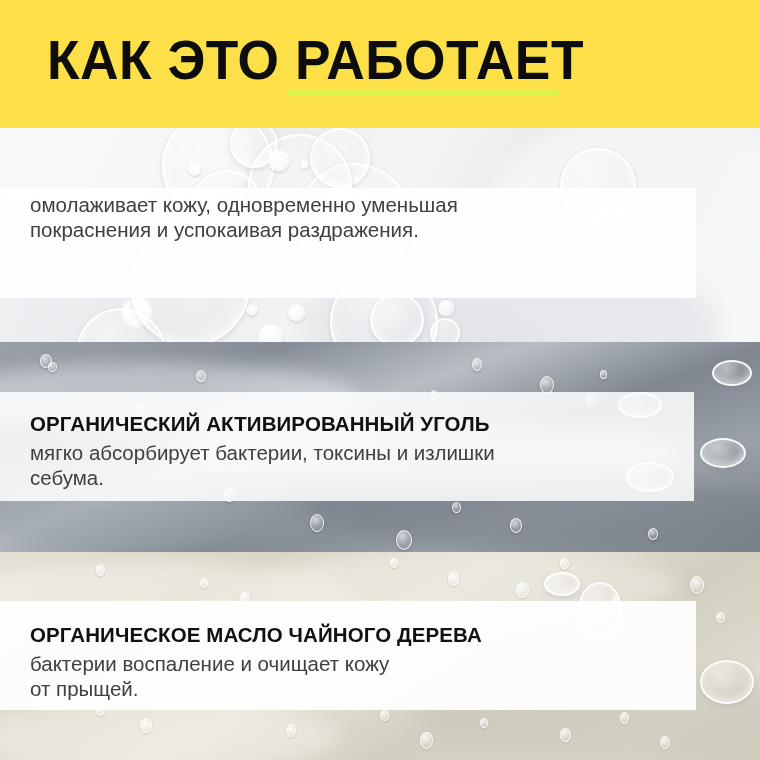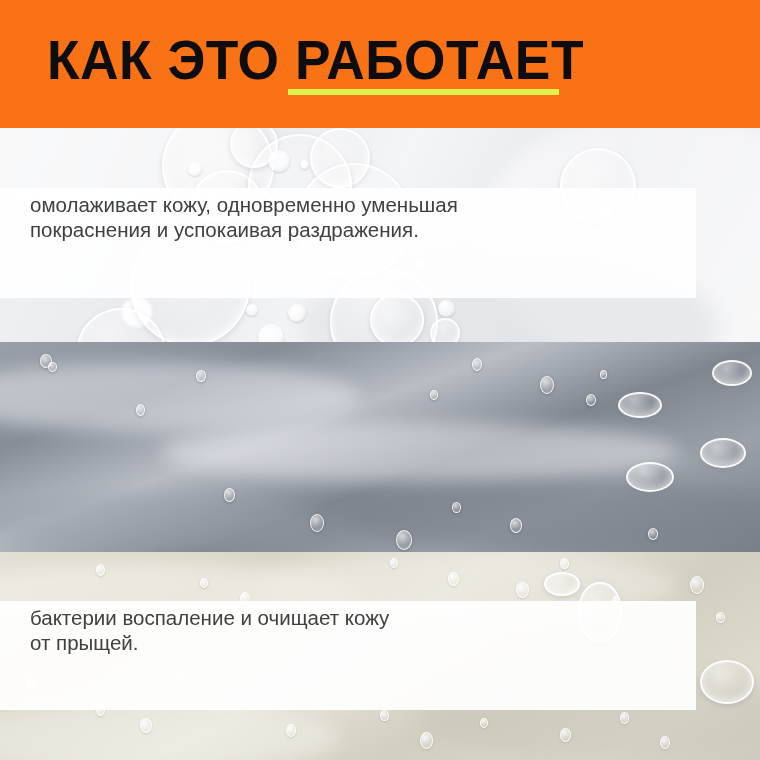--- a/index.html
+++ b/index.html
@@ -17,21 +17,21 @@
     overflow: hidden;
     background: #ffffff;
   }
 
   
   .header {
     position: absolute;
     left: 0; top: 0;
     width: 760px;
     height: 128px;
-    background: #f97316;
+    background: #fde047;
     z-index: 30;
   }
   .title {
     position: absolute;
     left: 47px;
     top: 31px;
     font-size: 55px;
     line-height: 58px;
     font-weight: bold;
     letter-spacing: 0.5px;
@@ -243,19 +243,25 @@
   <div class="header">
     <div class="title"><span>КАК ЭТО </span><span>РАБОТАЕТ</span></div>
     <div class="title-underline"></div>
   </div>
 
   <div class="panel panel-1 p1">
     <div class="panel-body">омолаживает кожу, одновременно уменьшая
 покраснения и успокаивая раздражения.</div>
   </div>
 
+  <div class="panel panel-2 p2">
+    <div class="panel-heading">ОРГАНИЧЕСКИЙ АКТИВИРОВАННЫЙ УГОЛЬ</div>
+    <div class="panel-body">мягко абсорбирует бактерии, токсины и излишки
+себума.</div>
+  </div>
 
   <div class="panel panel-3 p3">
+    <div class="panel-heading">ОРГАНИЧЕСКОЕ МАСЛО ЧАЙНОГО ДЕРЕВА</div>
     <div class="panel-body">бактерии воспаление и очищает кожу
 от прыщей.</div>
   </div>
 
 </div>
 
 </body></html>

